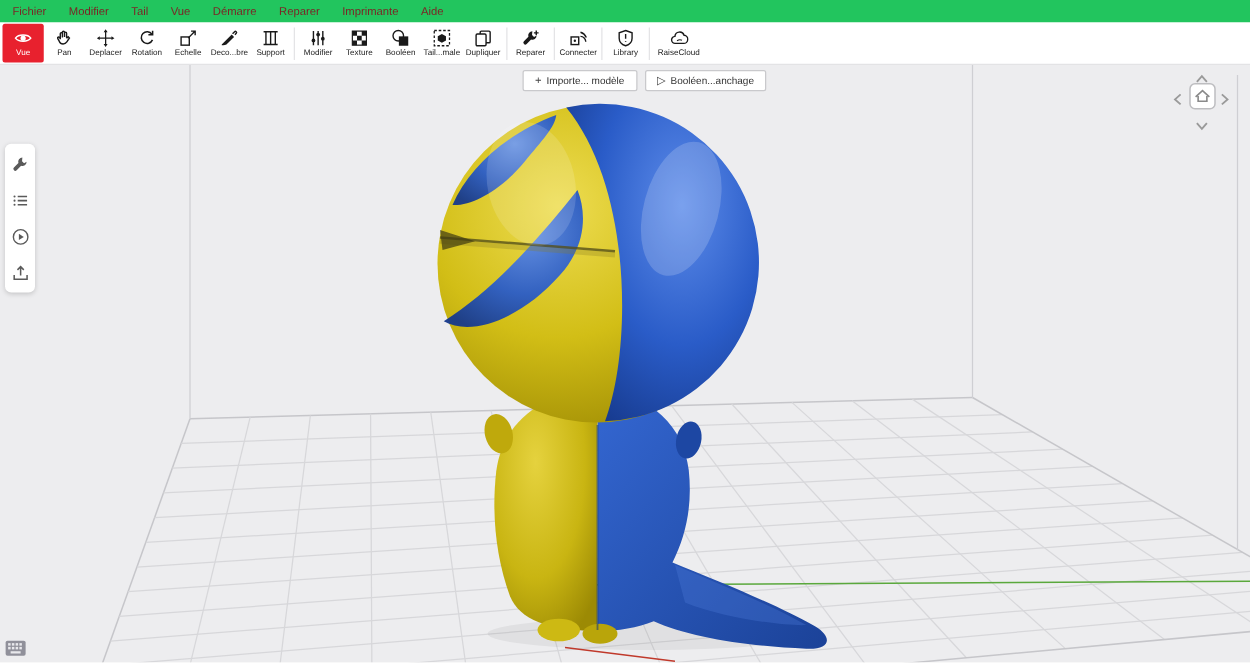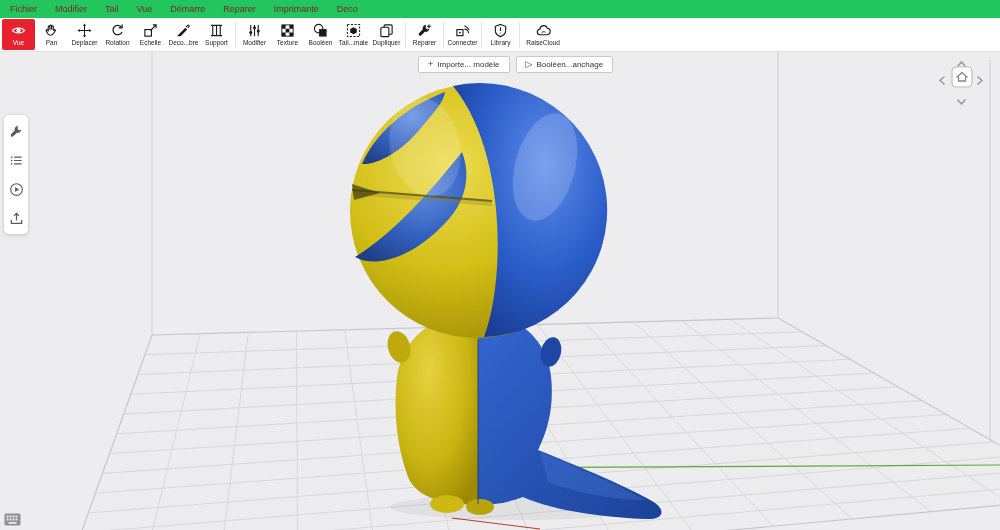--- a/index.html
+++ b/index.html
@@ -28,21 +28,21 @@
 <body>
 
 <div class="menubar">
   <span class="menu-item">Fichier</span>
   <span class="menu-item">Modifier</span>
   <span class="menu-item">Tail</span>
   <span class="menu-item">Vue</span>
   <span class="menu-item">Démarre</span>
   <span class="menu-item">Reparer</span>
   <span class="menu-item">Imprimante</span>
-  <span class="menu-item">Deco</span>
+  <span class="menu-item">Aide</span>
 </div>
 
 <div class="toolbar">
 
   <div class="tb active">
     <span class="tbi">
         <svg width="15" height="15" viewBox="0 0 16 16">
           <path d="M1.5 8C4 4.5 12 4.5 14.5 8C12 11.5 4 11.5 1.5 8Z" fill="none" stroke="#fff" stroke-width="1.3"></path>
           <circle cx="8" cy="8" r="2.2" fill="#fff"></circle>
         </svg>

